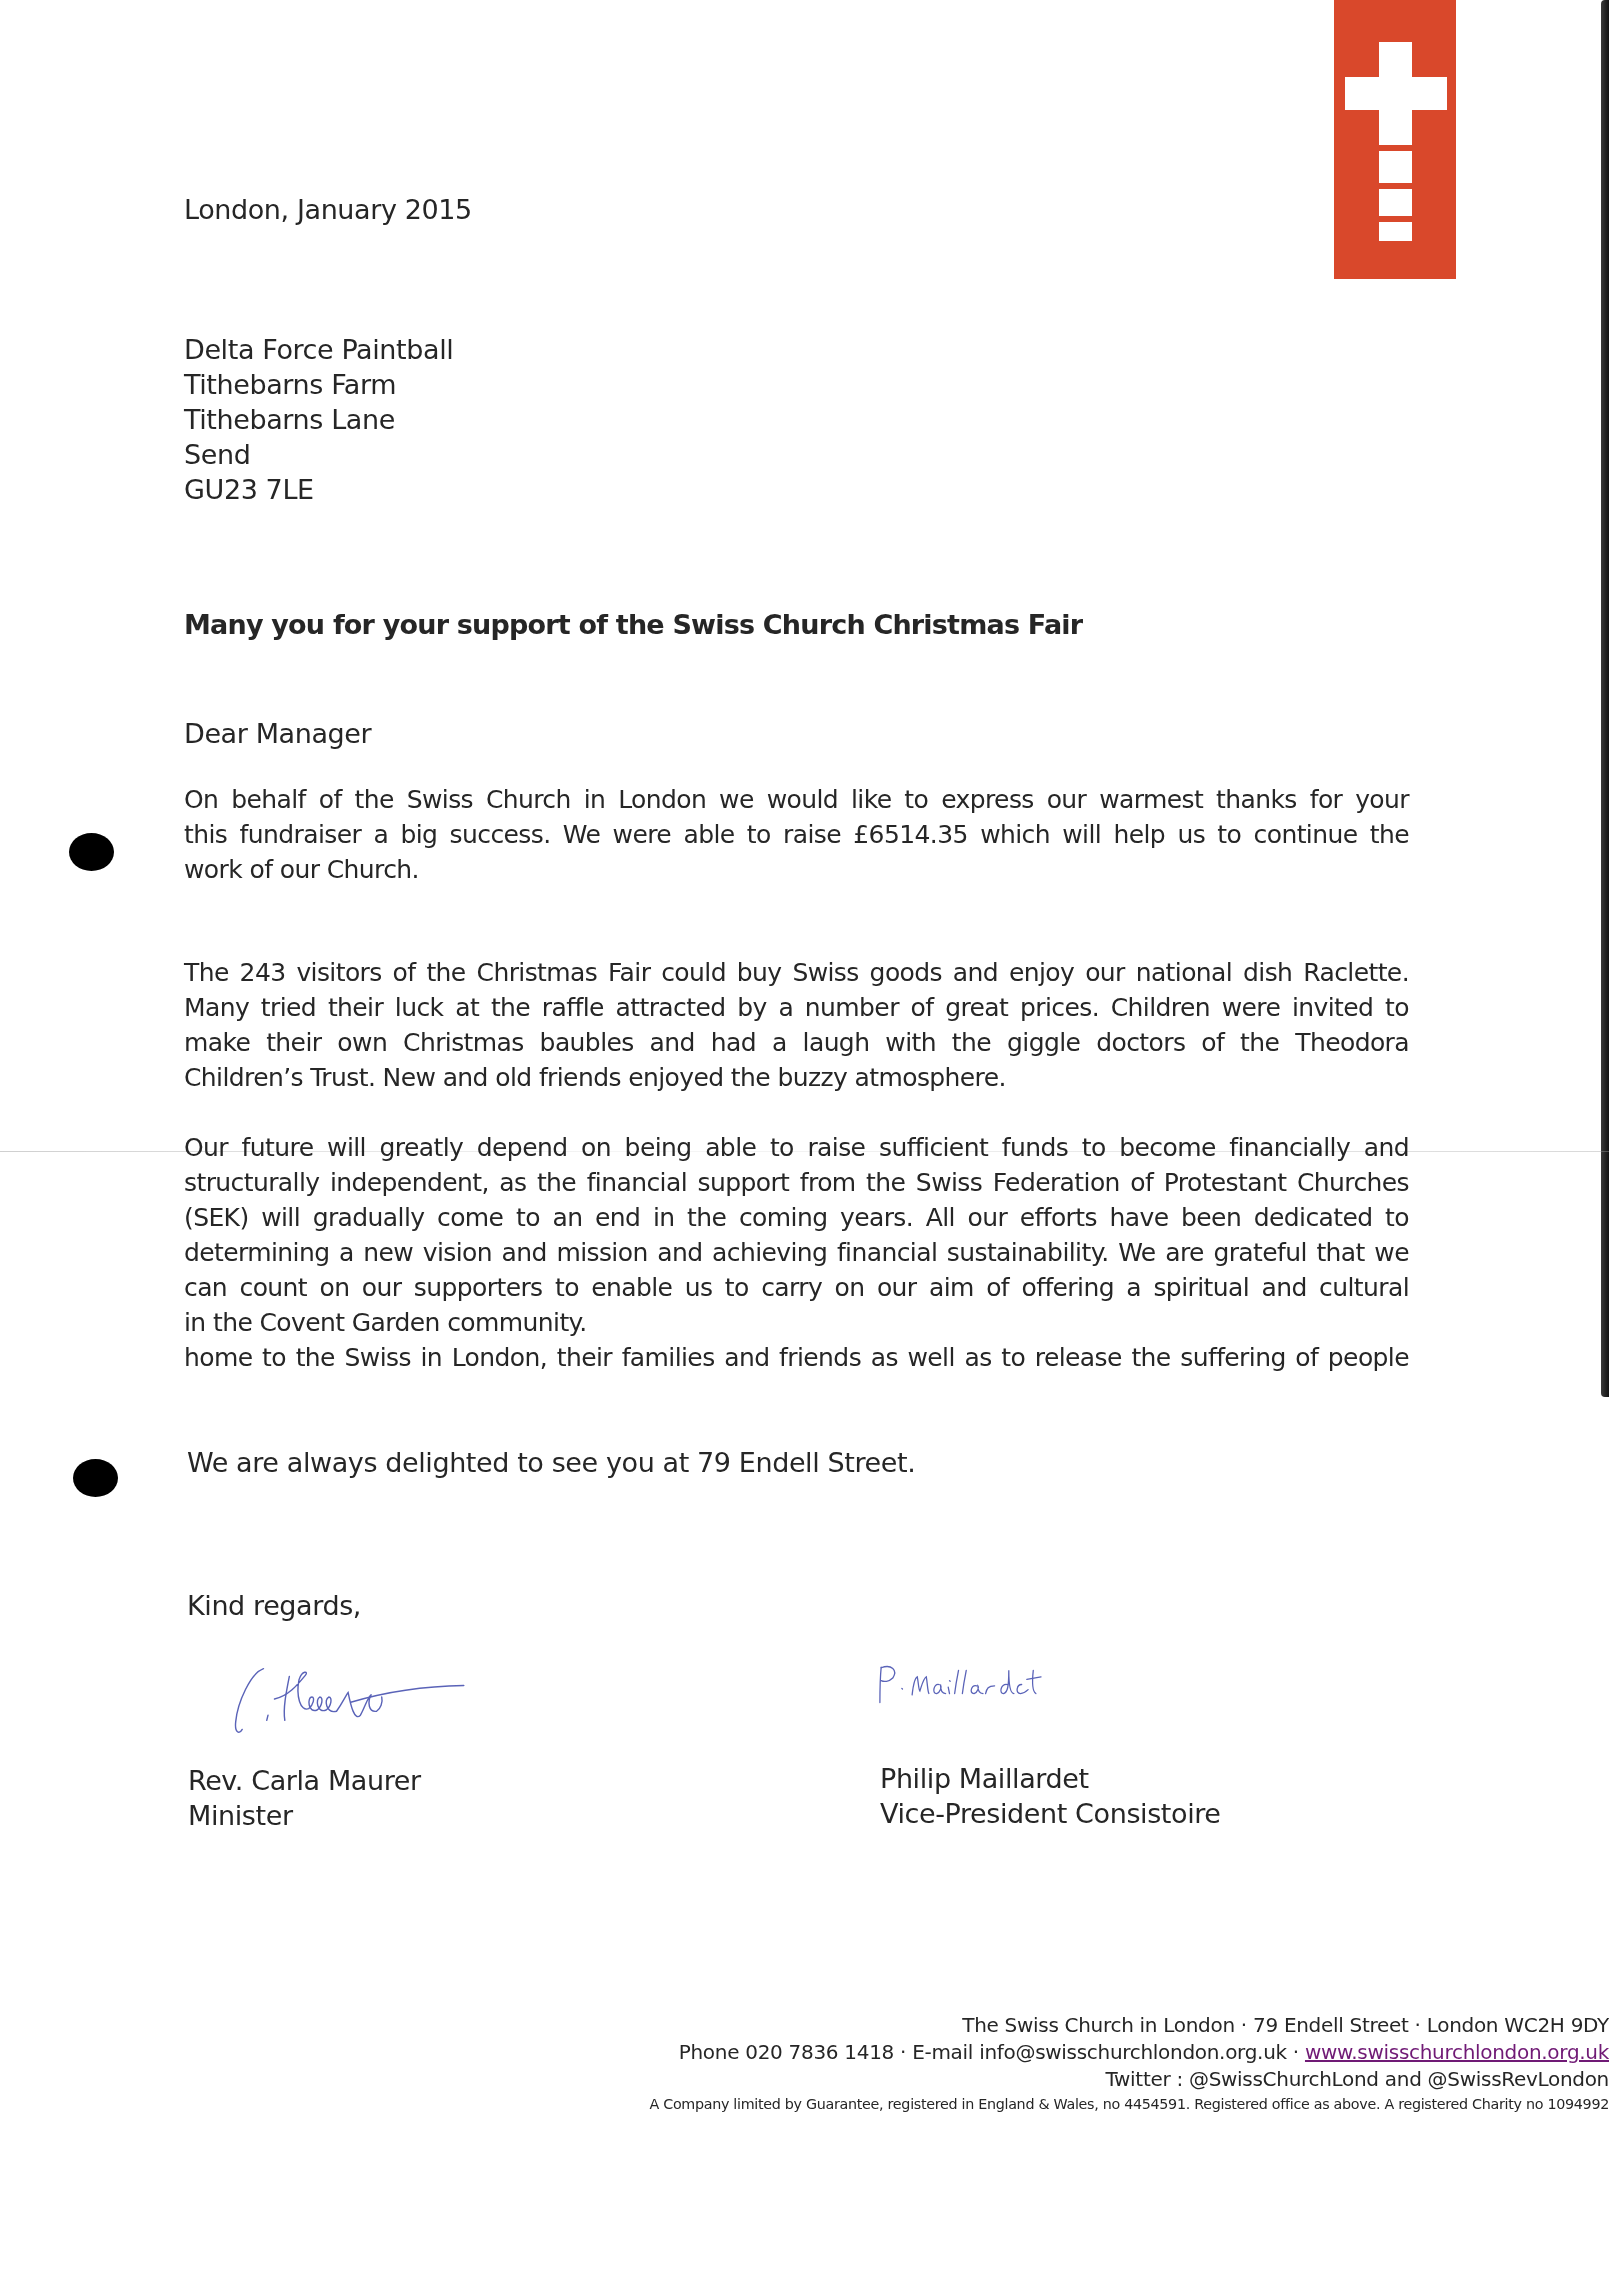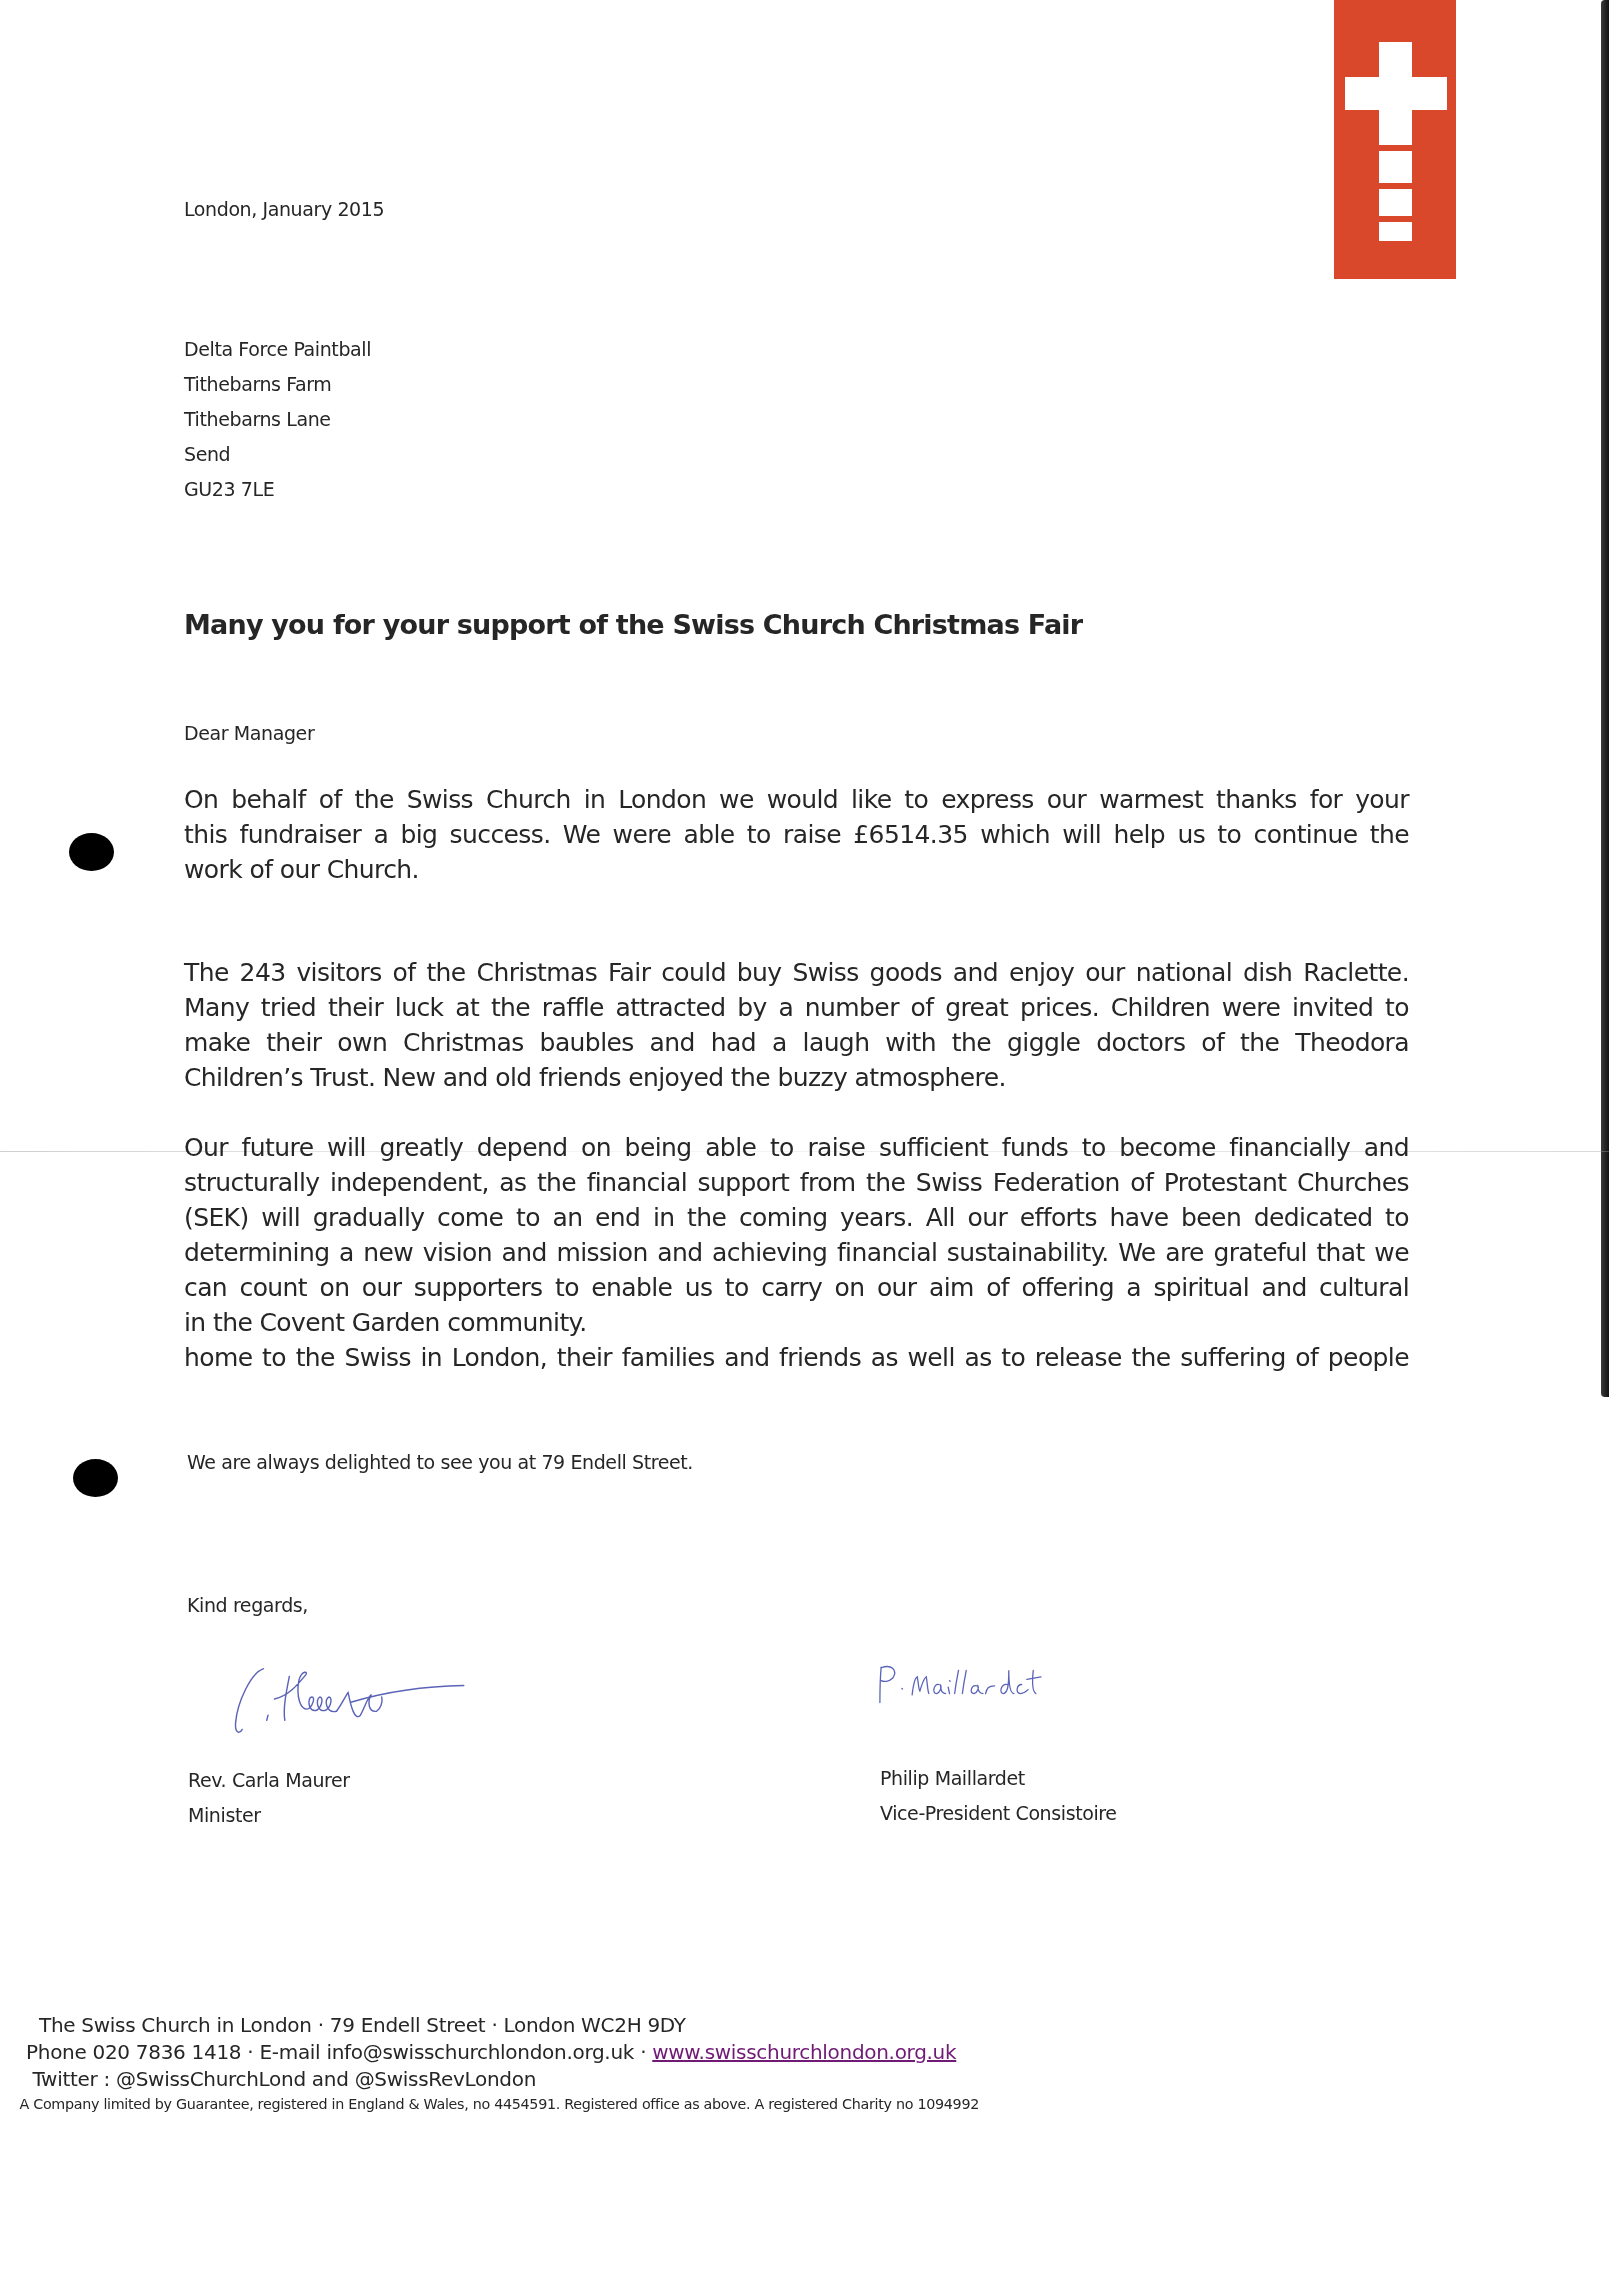--- a/index.html
+++ b/index.html
@@ -1,42 +1,42 @@
 <!DOCTYPE html>
 <html style="font-size:10.4px"><head>
 <meta charset="utf-8">
 <style>
   html, body { margin: 0; padding: 0; background: #ffffff; }
   body {
     width: 1609px; height: 2295px; position: relative; overflow: hidden;
     font-family: "DejaVu Sans", sans-serif; color: #262626;
   }
   .abs { position: absolute; white-space: nowrap; }
-  .txt { font-size: 19px; line-height: 35px; letter-spacing: -0.4px; }
+  .txt { font-size: 27px; line-height: 35px; letter-spacing: -0.4px; }
 
   
   .logo { position: absolute; left: 1334px; top: 0; width: 122px; height: 279px; background: #d9482b; }
   .logo .blk { position: absolute; background: #ffffff; }
 
   
   .scan-edge { position: absolute; right: 0; top: 0; width: 7.8px; height: 1397px;
     background: linear-gradient(to right, #3a3a3a, #111); border-radius: 3.9px 0 0 3.9px; }
   .fold { position: absolute; left: 0; width: 100%; top: 1151px; height: 1.3px;
     background: linear-gradient(to right, rgba(160,160,160,0.5), rgba(200,200,200,0.15) 40%, rgba(160,160,160,0.4)); }
   .hole { position: absolute; width: 45px; height: 38px; background: #000; border-radius: 50%; }
 
   .heading { font-weight: bold; font-size: 27px; letter-spacing: -0.8px; }
   .para { position: absolute; left: 184px; width: 1225px; font-size: 25px; line-height: 35px;
           letter-spacing: -0.6px; text-align: justify; text-align-last: left; }
   .para .ln { display: block; text-align: justify; text-align-last: justify; white-space: nowrap; }
   .para .ln.last { text-align-last: left; }
   .para b { font-weight: normal; }
 
   .sig { position: absolute; }
-  .footer { position: absolute; left: 0; width: 1609px; text-align: left; }
+  .footer { position: absolute; left: 0; width: 1609px; text-align: right; }
   .footer .l { display: block; white-space: nowrap; font-size: 20px; letter-spacing: -0.3px; }
   .footer .small { font-size: 14.3px; letter-spacing: -0.3px; }
   .footer a { color: #701a75; text-decoration: underline; }
 </style>
 </head>
 <body>
 
 <div class="scan-edge"></div>
 <div class="fold"></div>
 <div class="hole" style="left:69px; top:833px;"></div>

